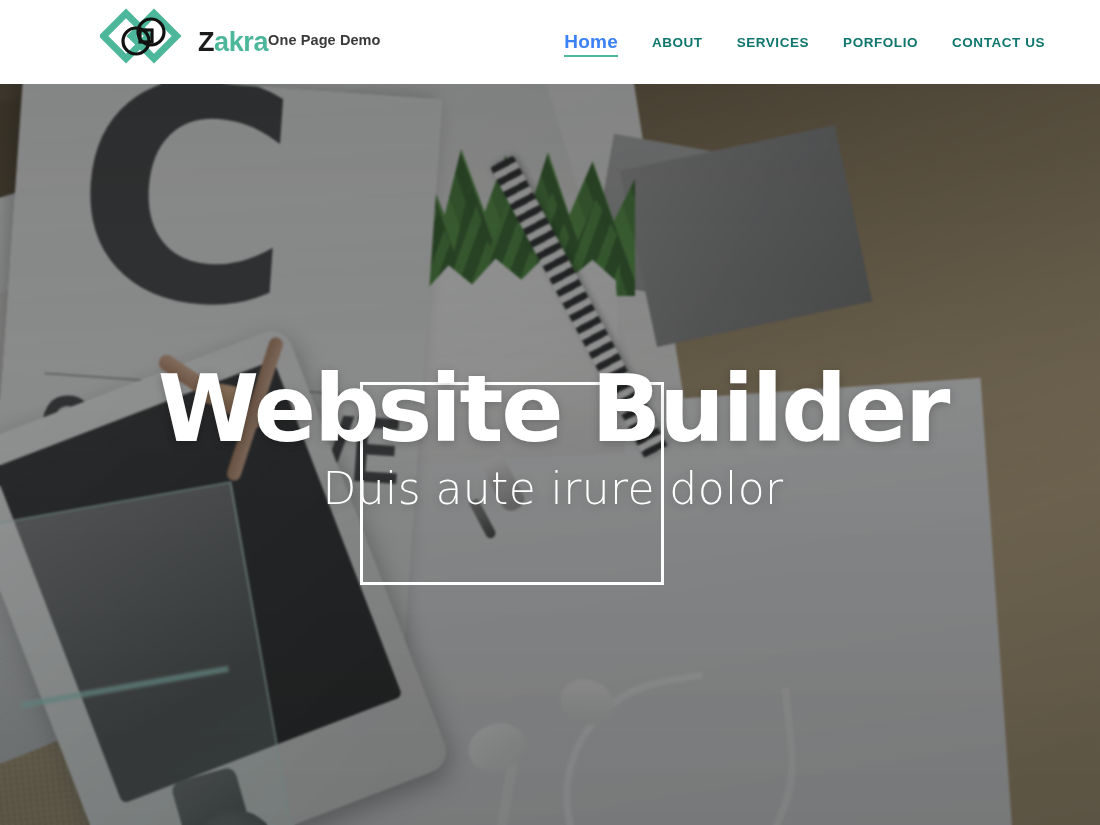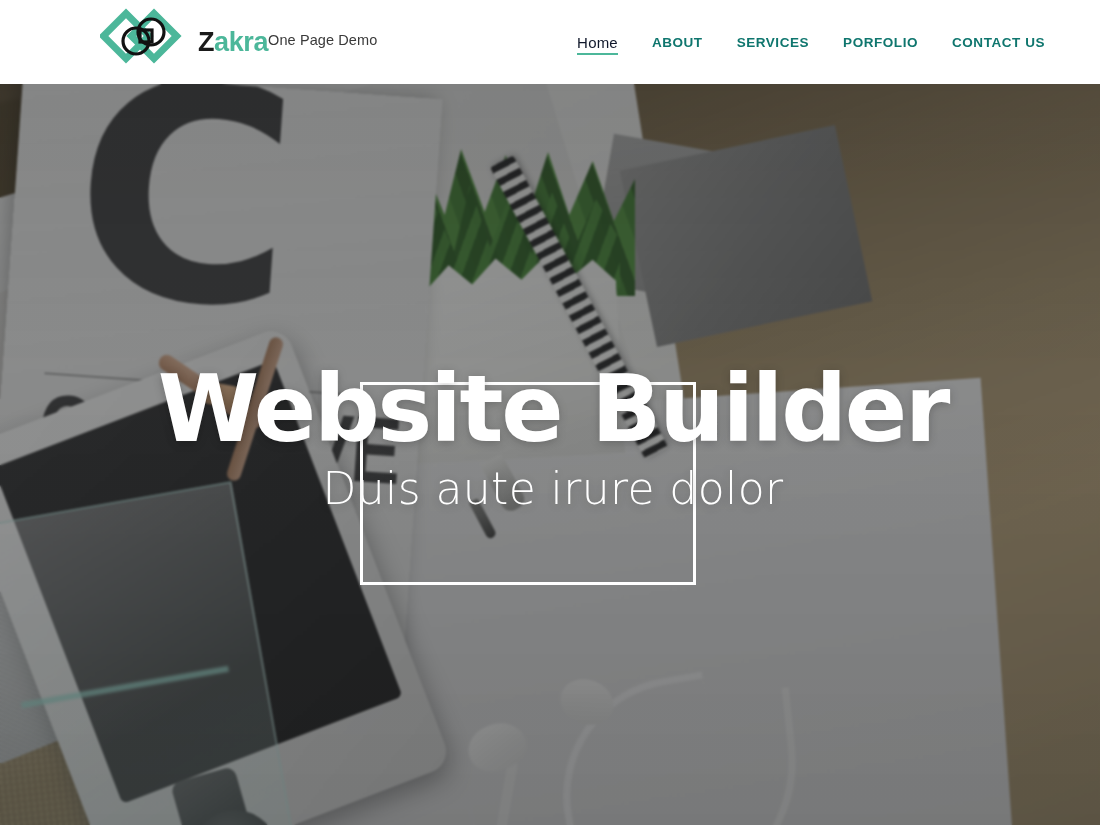--- a/index.html
+++ b/index.html
@@ -25,44 +25,44 @@
   }
   .brand-mark{ width:88px; height:68px; display:block; }
   .brand-text{ display:flex; justify-content:center; line-height:1; }
   .brand-name{
     font-size:27px; font-weight:bold; letter-spacing:-0.4px;
     color:#4cb79a;
   }
   .brand-name .z{ color:#1a1a1a; }
   .brand-tagline{
     font-size:14.5px; color:#3a3a3a; margin-top:4px;
-    letter-spacing:0.1px; font-weight:400;
+    letter-spacing:0.1px; font-weight:700;
   }
 
   .main-nav{
     position:absolute; right:38px; top:0; height:84px;
     display:flex; align-items:center; gap:0;
   }
   .nav-item{
     position:relative;
     font-size:13.5px; font-weight:bold;
     letter-spacing:0.55px;
     color:#0f766e;
     text-transform:uppercase;
     text-decoration:none;
     padding:6px 17px;
     cursor:pointer;
     white-space:nowrap;
   }
   .nav-item.is-active{
-    color:#0f172a;
+    color:#3b82f6;
     text-transform:none;
-    font-size:15px;
+    font-size:19px;
     letter-spacing:0.2px;
-    font-weight:normal;
+    font-weight:bold;
   }
   .nav-item.is-active::after{
     content:"";
     position:absolute;
     left:17px; right:17px; bottom:2px;
     height:2px; background:#4cb79a;
   }
 
   
   .hero{
@@ -396,21 +396,21 @@
   }
   .hero-overlay-2{
     position:absolute; inset:0;
     background:linear-gradient(180deg, rgba(0,0,0,.10) 0%, rgba(0,0,0,.02) 40%, rgba(0,0,0,.10) 100%);
   }
 
   
   .hero-content{
     position:absolute;
     left:360px; top:298px;
-    width:336px; height:203px;
+    width:304px; height:203px;
     border:3px solid #ffffff;
     z-index:10;
   }
   .hero-text{
     position:absolute;
     left:-360px; top:-22px;
     width:1100px;
     text-align:center;
     pointer-events:none;
   }

